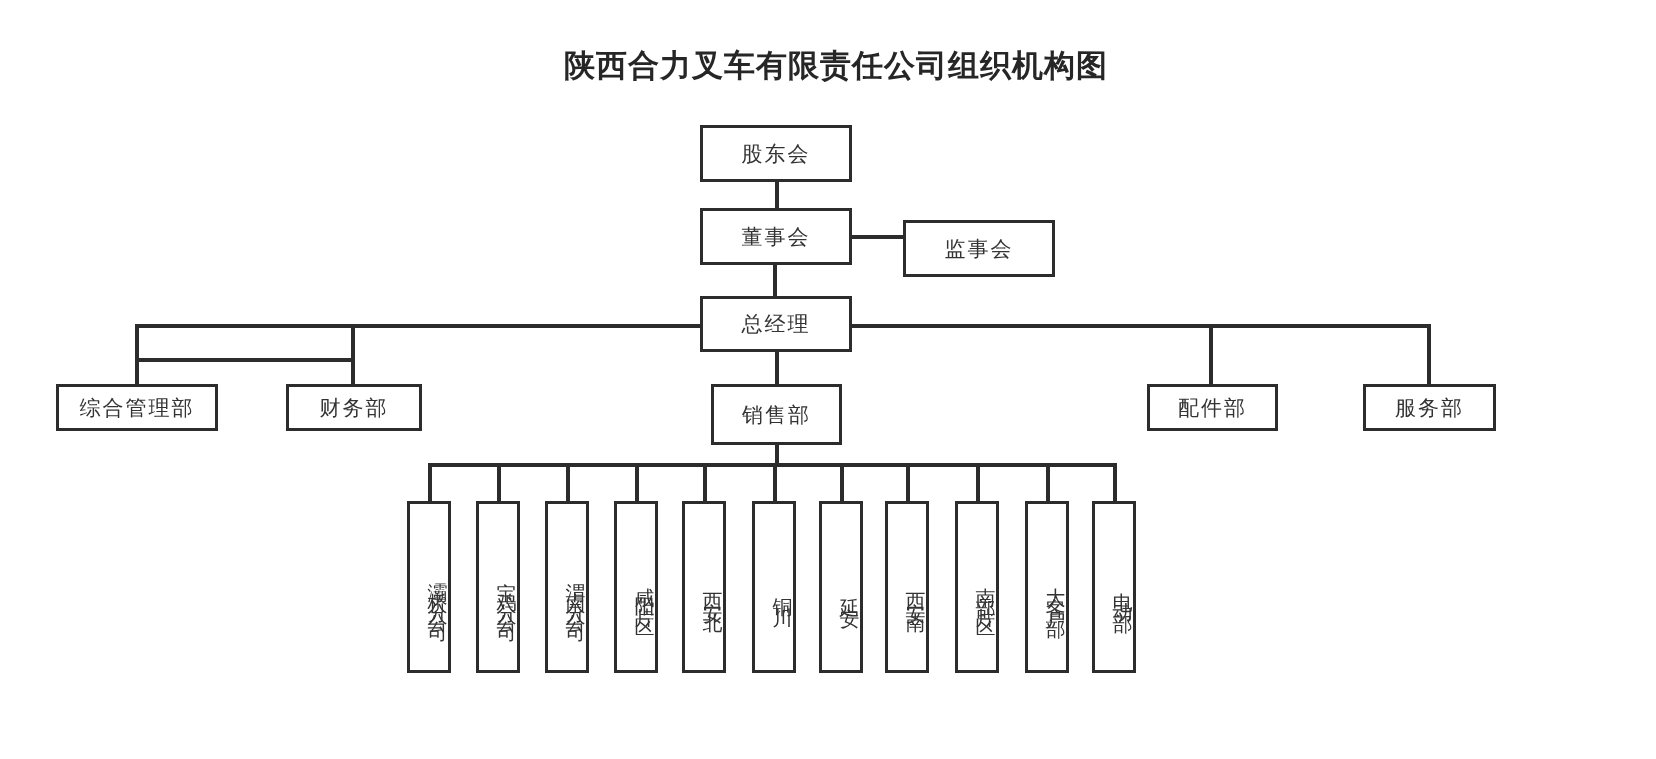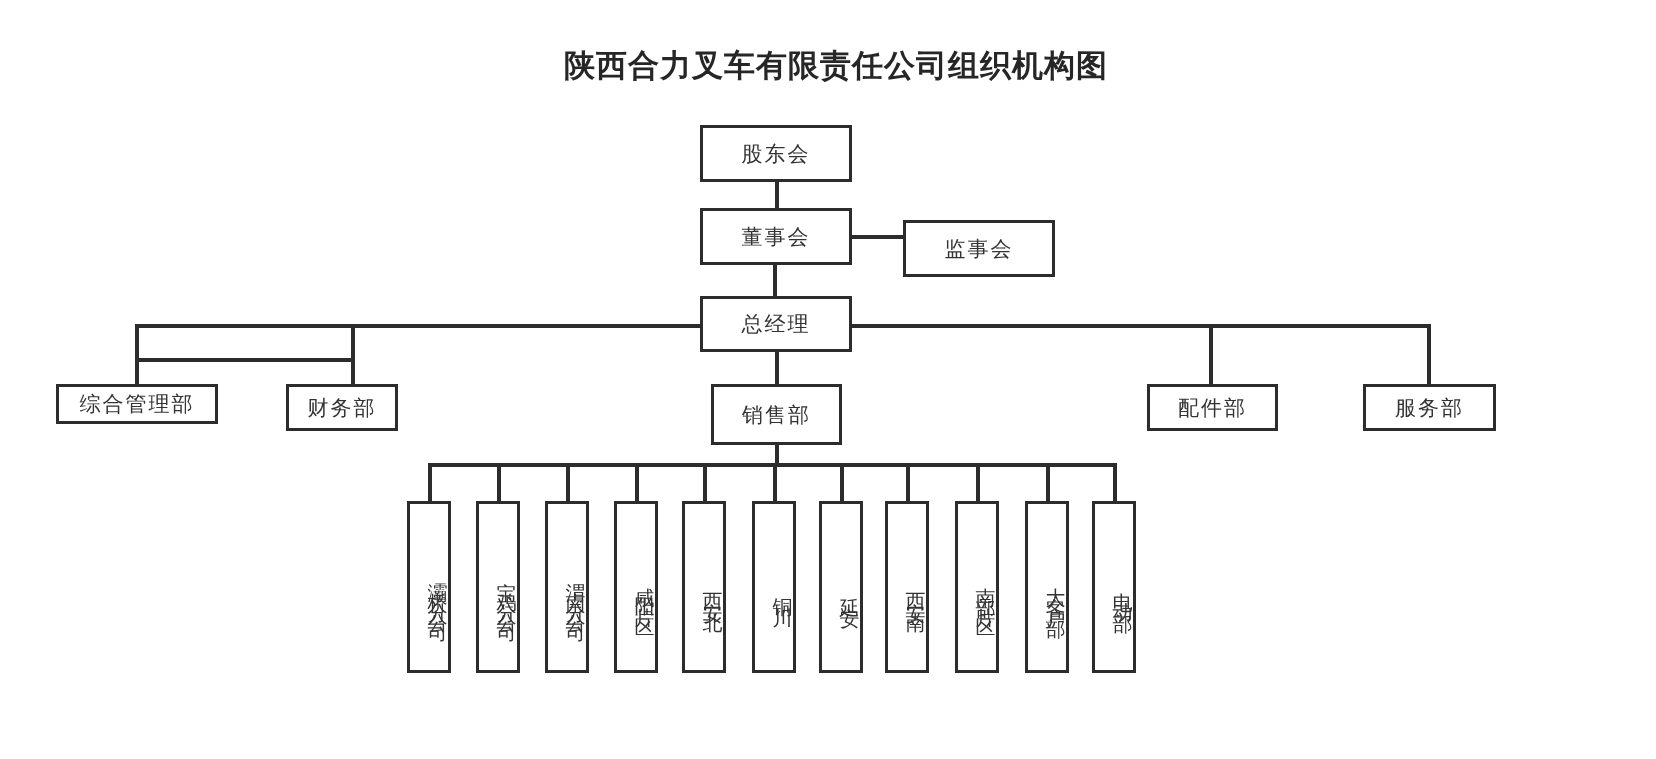--- a/index.html
+++ b/index.html
@@ -113,23 +113,23 @@
   <div class="line vline" style="left:1113px; top:463px; height:40px;"></div>
 
   <div class="node horiz" style="left:700px; top:125px; width:152px; height:57px;">股东会</div>
 
   <div class="node horiz" style="left:700px; top:208px; width:152px; height:57px;">董事会</div>
 
   <div class="node horiz" style="left:903px; top:220px; width:152px; height:57px;">监事会</div>
 
   <div class="node horiz" style="left:700px; top:296px; width:152px; height:56px;">总经理</div>
 
-  <div class="node horiz" style="left:56px; top:384px; width:162px; height:40px;">综合管理部</div>
+  <div class="node horiz" style="left:56px; top:384px; width:162px; height:47px;">综合管理部</div>
 
-  <div class="node horiz" style="left:286px; top:384px; width:112px; height:47px;">财务部</div>
+  <div class="node horiz" style="left:286px; top:384px; width:136px; height:47px;">财务部</div>
 
   <div class="node horiz" style="left:711px; top:384px; width:131px; height:61px;">销售部</div>
 
   <div class="node horiz" style="left:1147px; top:384px; width:131px; height:47px;">配件部</div>
 
   <div class="node horiz" style="left:1363px; top:384px; width:133px; height:47px;">服务部</div>
 
   <div class="node vert" style="left:407px; top:501px; width:44px; height:172px;">灞桥分公司</div>
   <div class="node vert" style="left:476px; top:501px; width:44px; height:172px;">宝鸡分公司</div>
   <div class="node vert" style="left:545px; top:501px; width:44px; height:172px;">渭南分公司</div>

